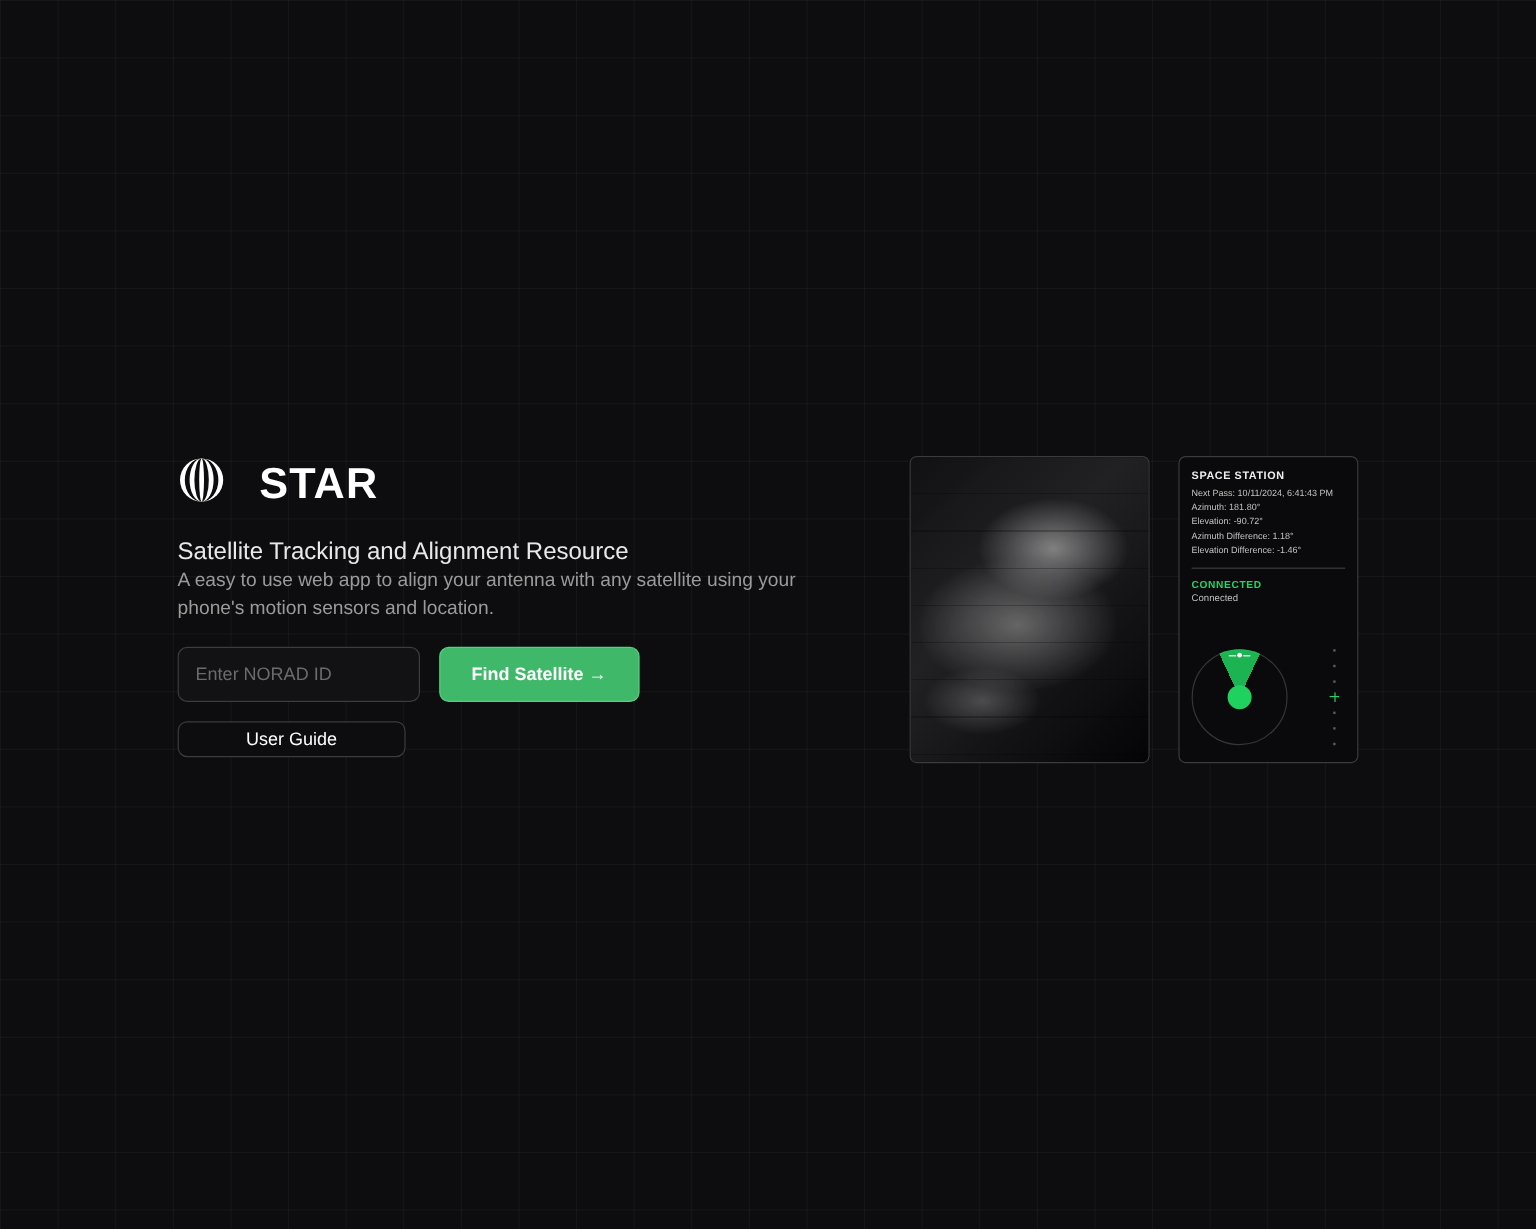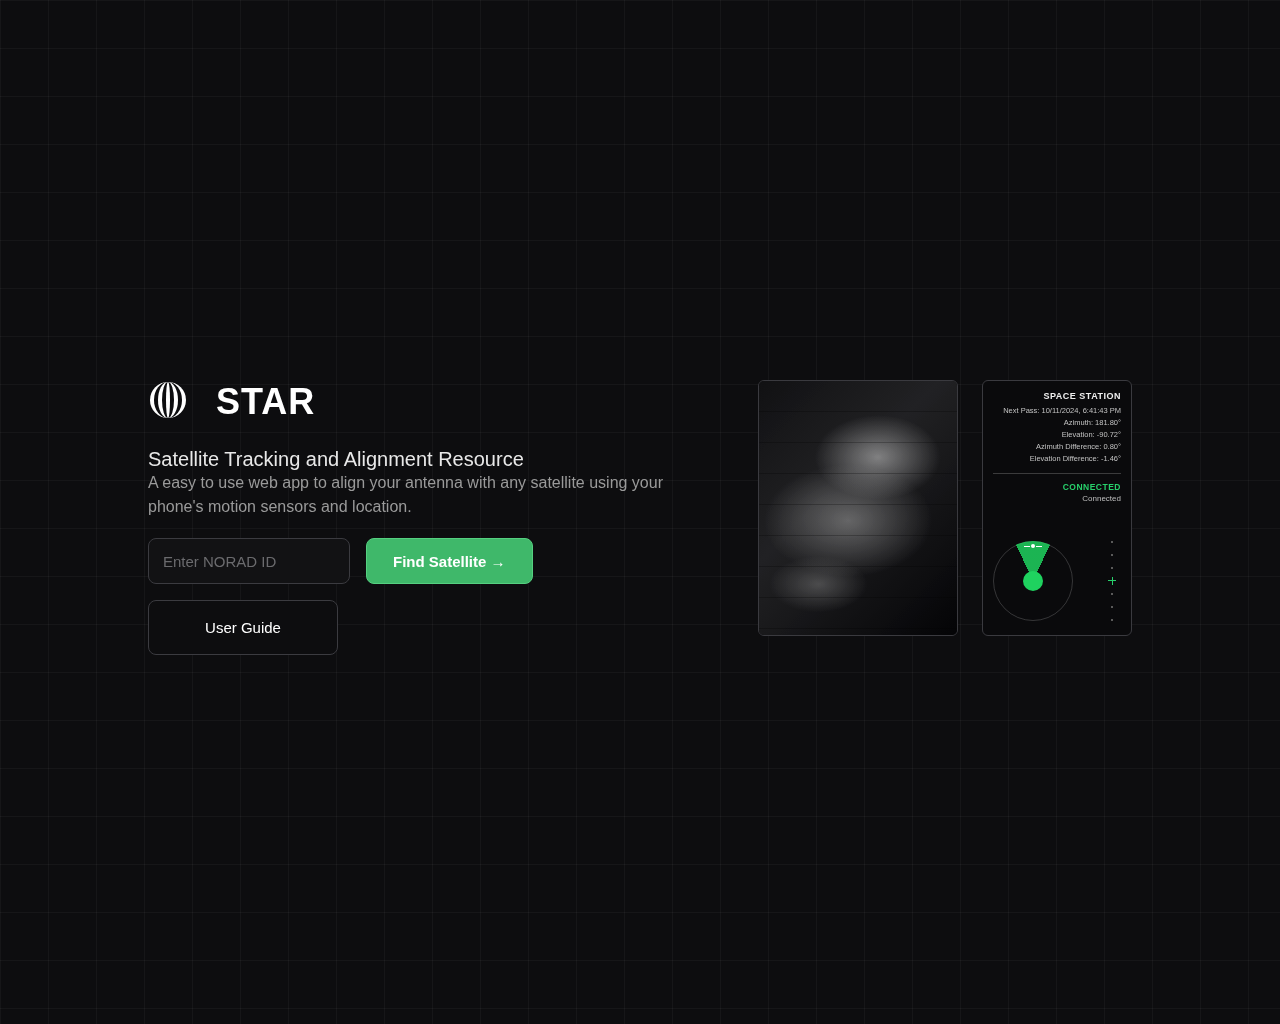--- a/index.html
+++ b/index.html
@@ -93,42 +93,41 @@
     font-size: 15px;
     font-weight: 700;
     cursor: pointer;
     display: flex;
     align-items: center;
     gap: 6px;
   }
 
   .guide-btn {
     width: 190px;
-    height: 55px;
+    height: 30px;
     background: #0d0d0f;
     border: 1px solid #3b3b40;
     border-radius: 8px;
     color: #fff;
     font-size: 15px;
     cursor: pointer;
   }
 
   
   .right {
     display: flex;
     gap: 24px;
     align-items: flex-start;
   }
 
   .preview-card {
     border: 1px solid #3a3a3f;
     border-radius: 6px;
     overflow: hidden;
     background: #0a0a0c;
-    text-align: right;
   }
 
   .preview-img {
     width: 200px;
     height: 256px;
     position: relative;
   }
 
   .preview-img .clouds {
     position: absolute;
@@ -310,21 +309,21 @@
     <div class="preview-card preview-img">
       <div class="clouds"></div>
       <div class="scan"></div>
     </div>
 
     <div class="preview-card preview-track">
       <div class="s-title">SPACE STATION</div>
       <div class="s-line">Next Pass: 10/11/2024, 6:41:43 PM</div>
       <div class="s-line">Azimuth: 181.80°</div>
       <div class="s-line">Elevation: -90.72°</div>
-      <div class="s-line">Azimuth Difference: 0.80°</div>
+      <div class="s-line">Azimuth Difference: 1.18°</div>
       <div class="s-line">Elevation Difference: -1.46°</div>
       <div class="s-sep"></div>
       <div class="s-conn">CONNECTED</div>
       <div class="s-conn-sub">Connected</div>
 
       <div class="radar-wrap">
         <div class="radar-circle">
           <div class="radar-cone"></div>
           <div class="radar-dot"></div>
           <div class="sat-dot"></div>

